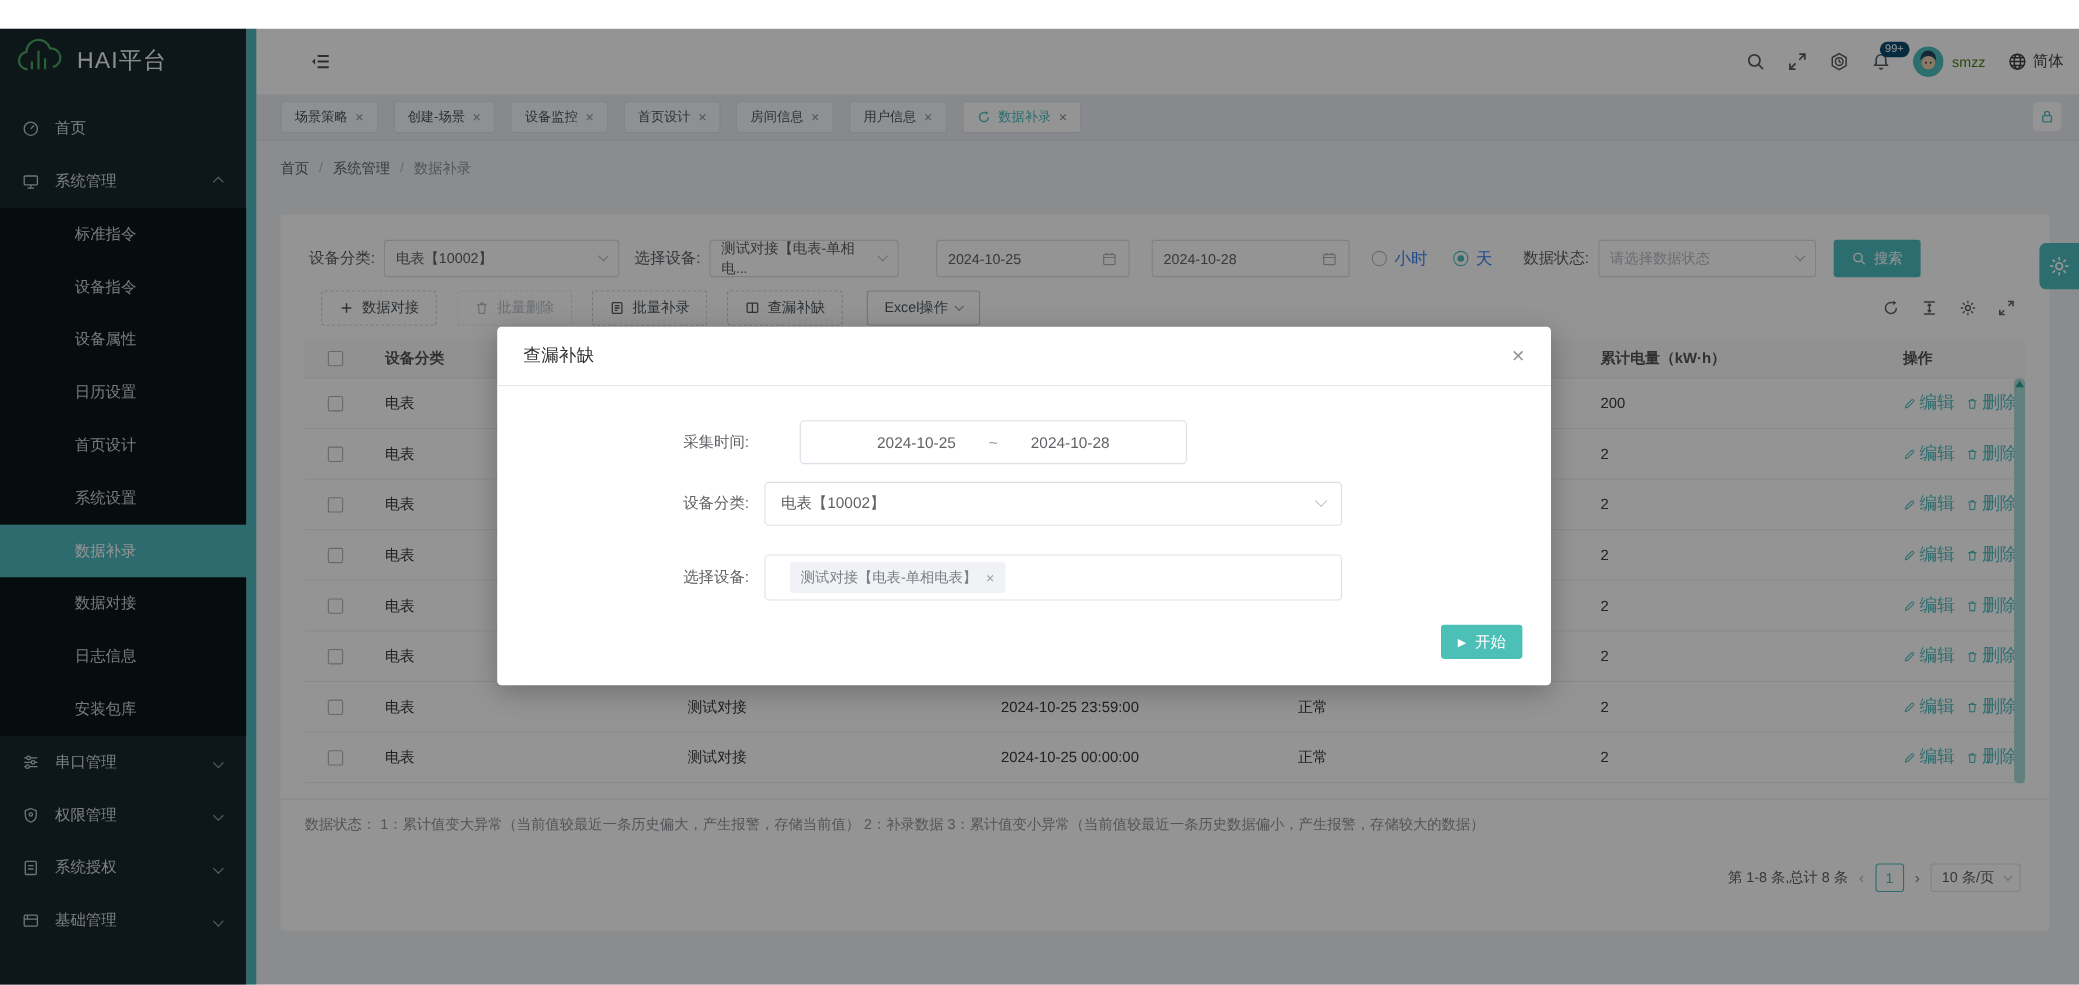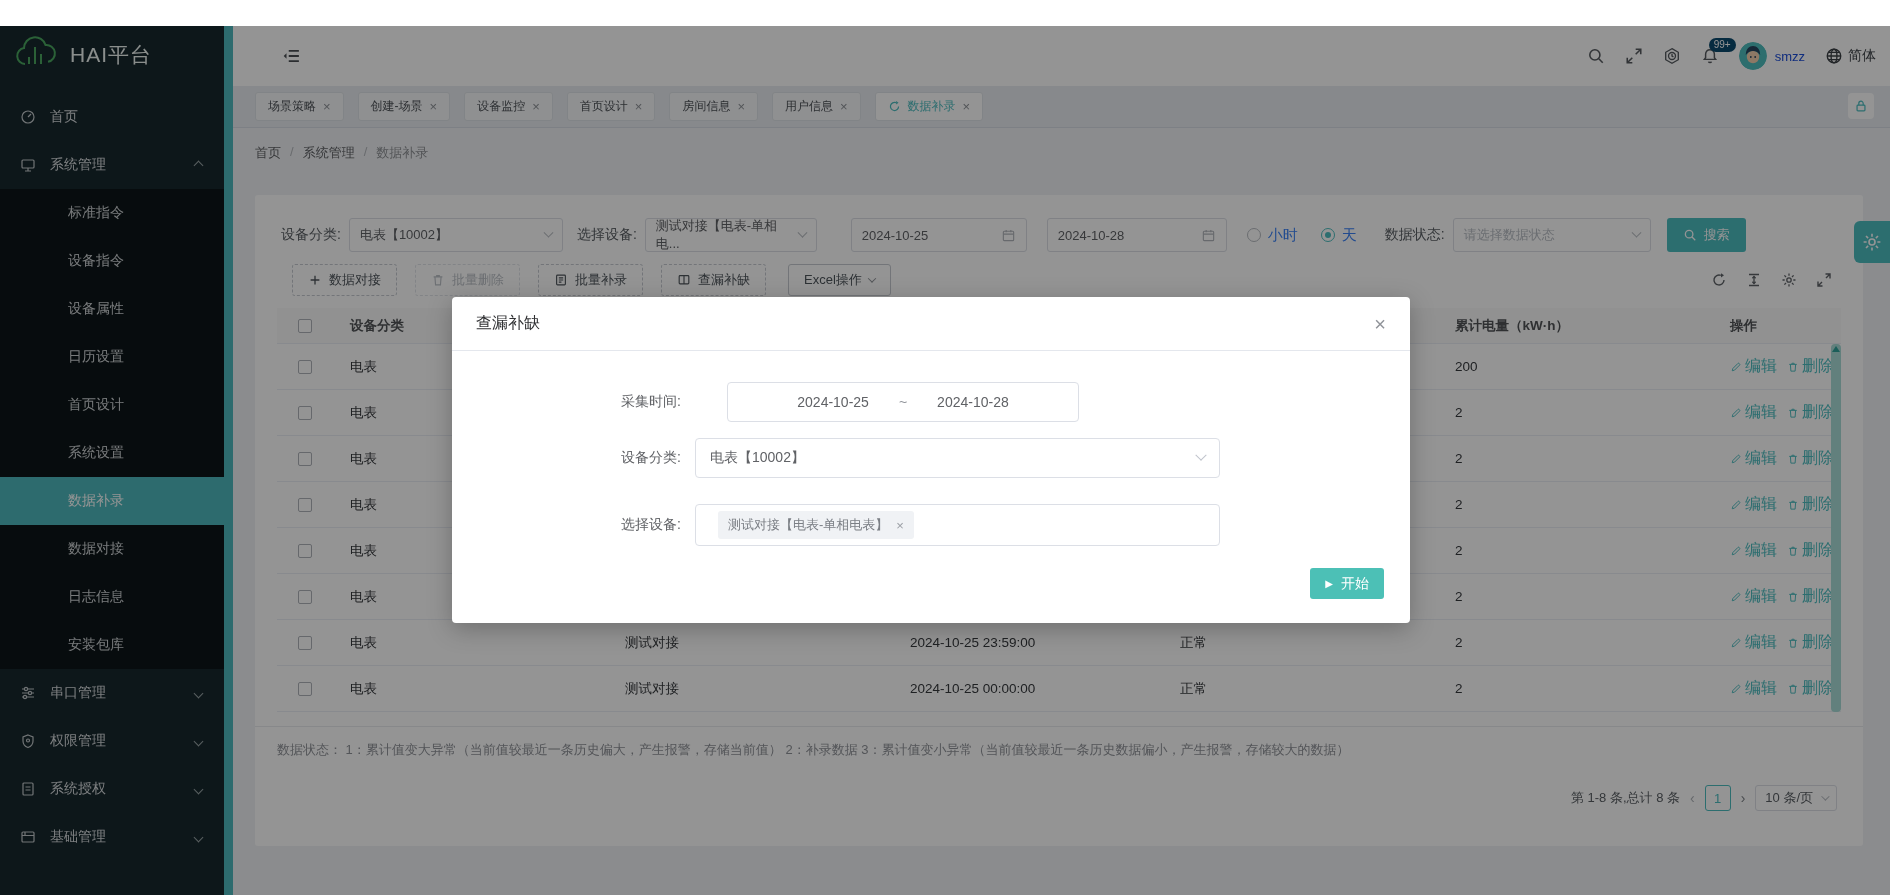--- a/index.html
+++ b/index.html
@@ -24,21 +24,21 @@
   
   .main { position:absolute; left:233px; top:0; right:0; height:100%; }
   .topbar { position:relative; height:60px; background:#ffffff; }
   .collapse-btn { position:absolute; left:49px; top:21px; width:18px; height:18px; color:#4a4f54; cursor:pointer; }
   .topbar-right { position:absolute; right:14px; top:0; height:60px; display:flex; align-items:center; gap:20px; color:#565b60; }
   .tb-ic { width:18px; height:18px; display:inline-flex; cursor:pointer; }
   .bell-wrap { position:relative; display:inline-flex; }
   .badge { position:absolute; top:-9px; left:8px; background:#0c4a6e; color:#fff; font-size:10px; line-height:14px; padding:0 5px; border-radius:8px; white-space:nowrap; }
   .user-group { display:flex; align-items:center; gap:8px; cursor:pointer; }
   .avatar { width:28px; height:28px; border-radius:50%; overflow:hidden; display:inline-flex; }
-  .username { font-size:13px; color:#1d4ed8; }
+  .username { font-size:13px; color:#4d7c0f; }
   .lang-group { display:flex; align-items:center; gap:5px; cursor:pointer; font-size:14px; color:#3c4146; }
 
   
   .tabsbar { position:relative; height:42px; background:#e9edf1; border-bottom:1px solid #d8dce5; display:flex; align-items:center; }
   .tabs { display:flex; gap:14px; margin-left:22px; }
   .tab { display:flex; align-items:center; gap:7px; height:29px; padding:0 12px; background:#f7f8fa; border:1px solid #dfe3e8; border-radius:3px; font-size:12px; color:#4e5358; cursor:pointer; }
   .tab.active { background:#ffffff; color:var(--accent); }
   .tab .tab-close { color:#8d9297; font-size:13px; }
   .tab .tab-refresh { width:13px; height:13px; display:inline-flex; color:var(--accent); }
   .tab-lock { position:absolute; right:16px; top:7px; width:26px; height:26px; background:#ffffff; border-radius:4px; display:flex; align-items:center; justify-content:center; color:var(--accent); cursor:pointer; }

